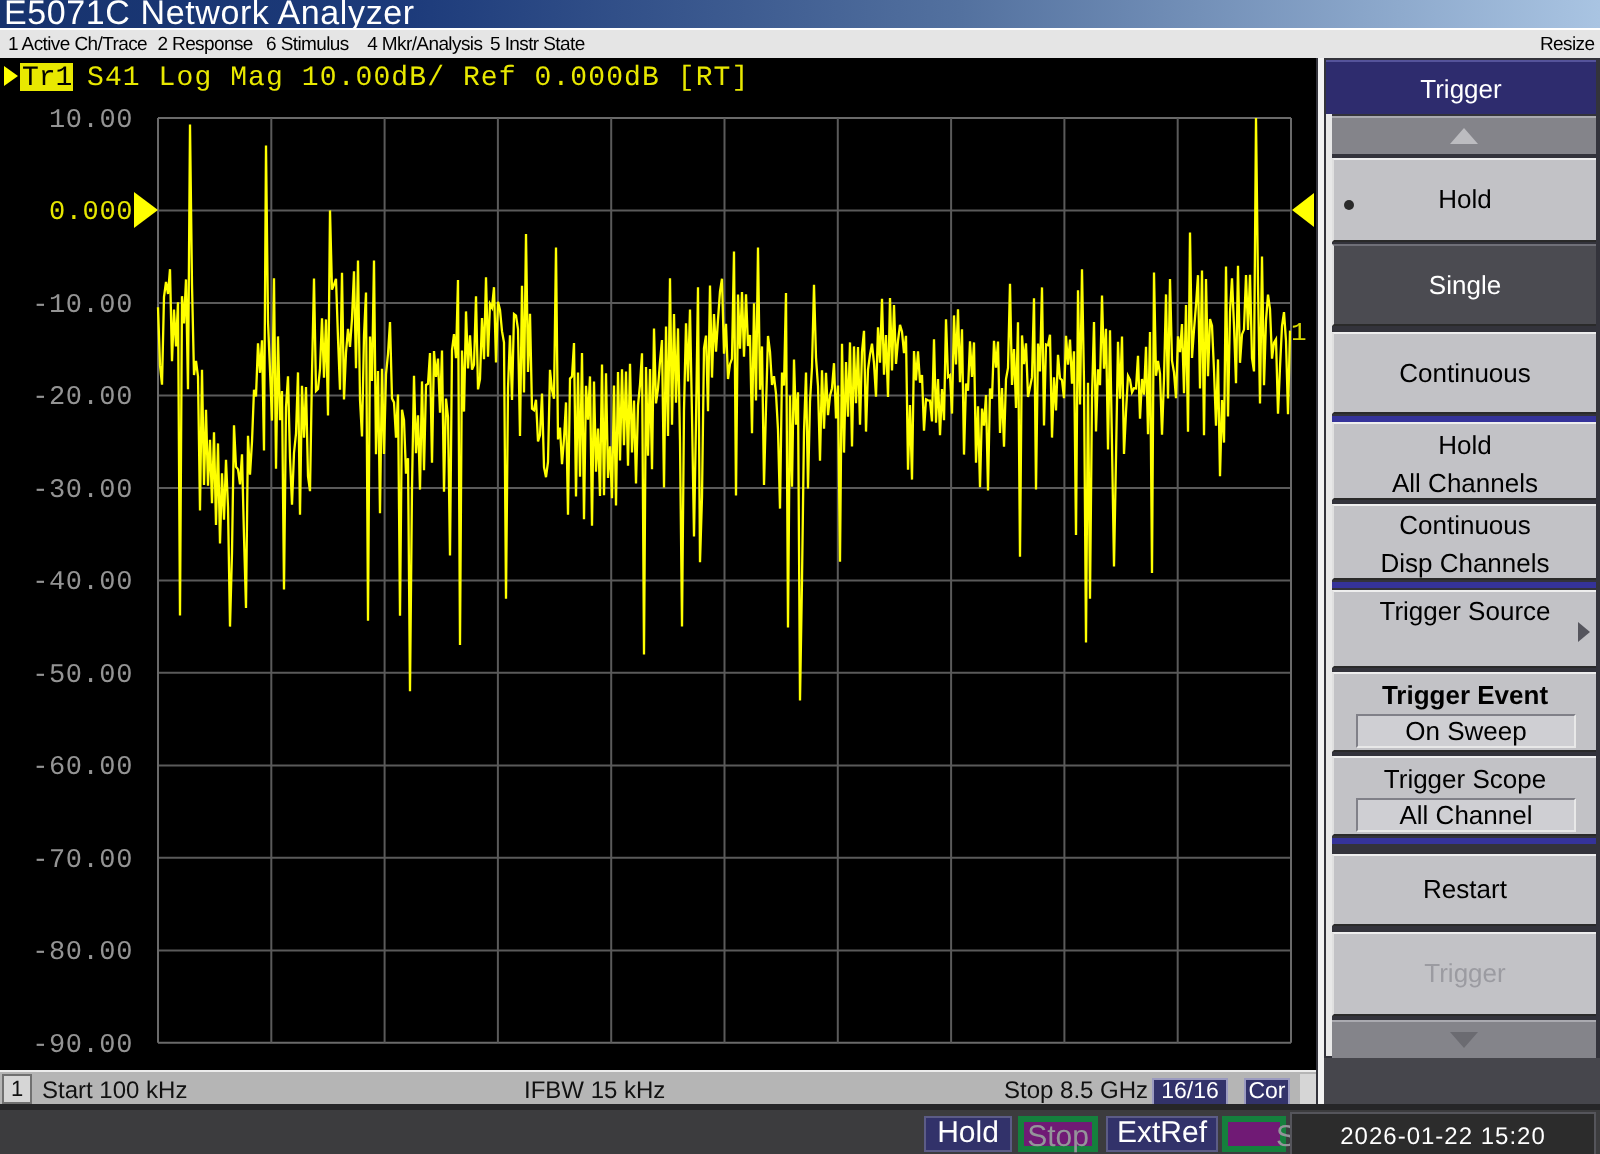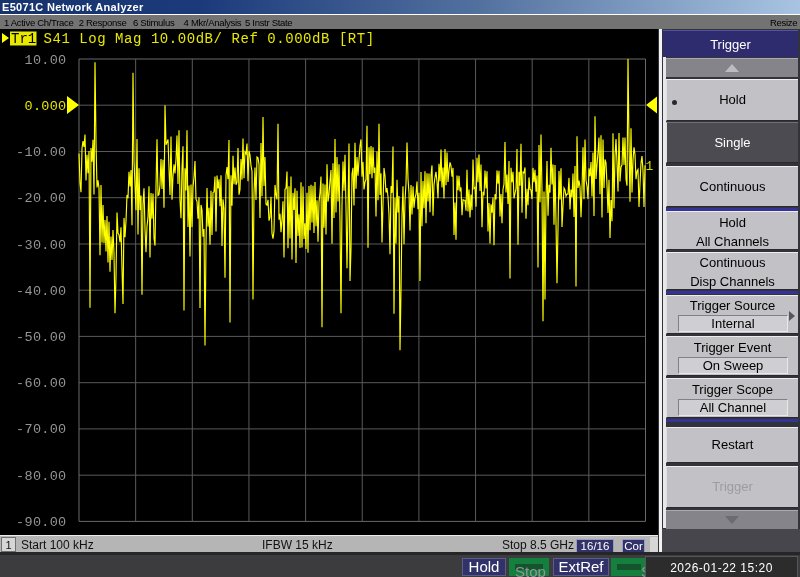--- a/index.html
+++ b/index.html
@@ -2,23 +2,23 @@
 <html><head>
 <meta charset="utf-8">
 <style>
   * { margin:0; padding:0; box-sizing:border-box; }
   html,body { width:800px; height:577px; overflow:hidden; background:#000; font-family:"Liberation Sans", sans-serif; }
   #root { position:absolute; left:0; top:0; width:800px; height:577px; }
   .abs { position:absolute; }
 
   #titlebar { left:0; top:0; width:800px; height:14px;
     background:linear-gradient(to right,#17336e 0%, #1c3a7a 25%, #53719f 60%, #a9c4e2 100%);
-    color:#fff; font-size:11px; letter-spacing:0.3px; font-weight:bold; line-height:14px; padding-left:2px; }
+    color:#fff; font-size:17px; letter-spacing:0.3px; font-weight:normal; line-height:14px; padding-left:2px; }
 
-  #menubar { left:0; top:14px; width:800px; height:15px; background:#737373;
+  #menubar { left:0; top:14px; width:800px; height:15px; background:#e5e5e5;
     border-top:1px solid #ffffff; font-size:9.5px; letter-spacing:-0.3px; color:#000; }
   #menubar span { position:absolute; top:2px; }
 
   #screen { left:0; top:29px; width:658px; height:506px; background:#000; }
 
   #sidebar { left:658px; top:29px; width:142px; height:524px; background:#33333b; }
   .ridge1 { left:1px; top:0; width:3px; height:524px; background:#f2f2f2; position:absolute; }
   .ridge2 { left:5px; top:28px; width:3px; height:471px; background:#e8e8e8; position:absolute; }
   .sbtn { position:absolute; left:8px; width:132px; background:#c2c2c6; color:#000;
      font-size:13px; text-align:center; border-top:1px solid #eeeeee; border-left:1px solid #e0e0e0;
@@ -39,21 +39,21 @@
   #statusbar { left:0; top:535px; width:658px; height:17px; background:#b5b5b5;
     border-top:1px solid #ececec; font-size:12px; color:#111; }
   #statusbar .b1 { position:absolute; left:1px; top:1px; width:15px; height:15px; background:#d6d6d6;
     border:1px solid #707070; font-size:11px; text-align:center; line-height:14px; }
   .badge { position:absolute; top:3px; height:14px; background:#32326a; color:#fff;
     font-size:11.5px; text-align:center; line-height:13px; border:1px solid #9a9ac0; }
 
   #bottombar { left:0; top:552px; width:800px; height:25px; background:#3c3c3e; border-top:3px solid #262628; }
   .bbx { position:absolute; top:3px; height:18px; font-size:15px; text-align:center; line-height:18px; }
   .on  { background:#32326a; color:#fff; border:1px solid #5c5c86; line-height:16px; }
-  .off { background:#14532d; color:#8d8d93; border:6px solid #15803d; line-height:16px; }
+  .off { background:#701a75; color:#8d8d93; border:3px solid #15803d; line-height:16px; }
   .off { color:#94949a; }
   #dt { position:absolute; left:645px; top:1px; width:153px; height:22px; background:#2c2c2c;
     color:#fff; font-size:12px; line-height:22px; text-align:center; letter-spacing:0.5px;
     border:1px solid #55555b; border-bottom-color:#1a1a1a; }
 </style>
 </head>
 <body>
 <div id="root">
 
   <div id="titlebar" class="abs">E5071C Network Analyzer</div>
@@ -122,25 +122,24 @@
       </div>
     <div class="sbtn" style="top:50px; height:42px; line-height:40px;">Hold<span class="bullet"></span></div>
     <div class="sbtn" style="top:93px; height:41px; line-height:39px; background:#4b4b51; color:#fff; border-top-color:#707078;">Single</div>
     <div class="sbtn" style="top:137px; height:41px; line-height:39px;">Continuous</div>
     <div class="navysep" style="top:179px"></div>
     <div class="sbtn" style="top:182px; height:39px; line-height:19px; padding-top:1px;">Hold<br>All Channels</div>
     <div class="sbtn" style="top:223px; height:38px; line-height:19px;">Continuous<br>Disp Channels</div>
     <div class="navysep" style="top:262px"></div>
     <div class="sbtn" style="top:266px; height:39px;">
        <div style="line-height:18px; padding-top:1px;">Trigger Source</div>
-       <div class="inset" style="top:19px;">Internal</div>
        <div style="position:absolute; right:3px; top:15px; width:0; height:0; border-top:5px solid transparent; border-bottom:5px solid transparent; border-left:6px solid #55555d;"></div>
     </div>
     <div class="sbtn" style="top:307px; height:40px;">
-       <div style="line-height:19px; padding-top:1px;">Trigger Event</div>
+       <div style="line-height:19px; padding-top:1px;font-weight:bold;">Trigger Event</div>
        <div class="inset" style="top:20px;">On Sweep</div>
     </div>
     <div class="sbtn" style="top:349px; height:40px;">
        <div style="line-height:19px; padding-top:1px;">Trigger Scope</div>
        <div class="inset" style="top:20px;">All Channel</div>
     </div>
     <div class="navysep" style="top:390px"></div>
     <div class="sbtn" style="top:398px; height:36px; line-height:34px;">Restart</div>
     <div class="sbtn" style="top:437px; height:42px; line-height:40px; color:#9b9ba1;">Trigger</div>
     <div class="scrollstrip" style="top:481px">

